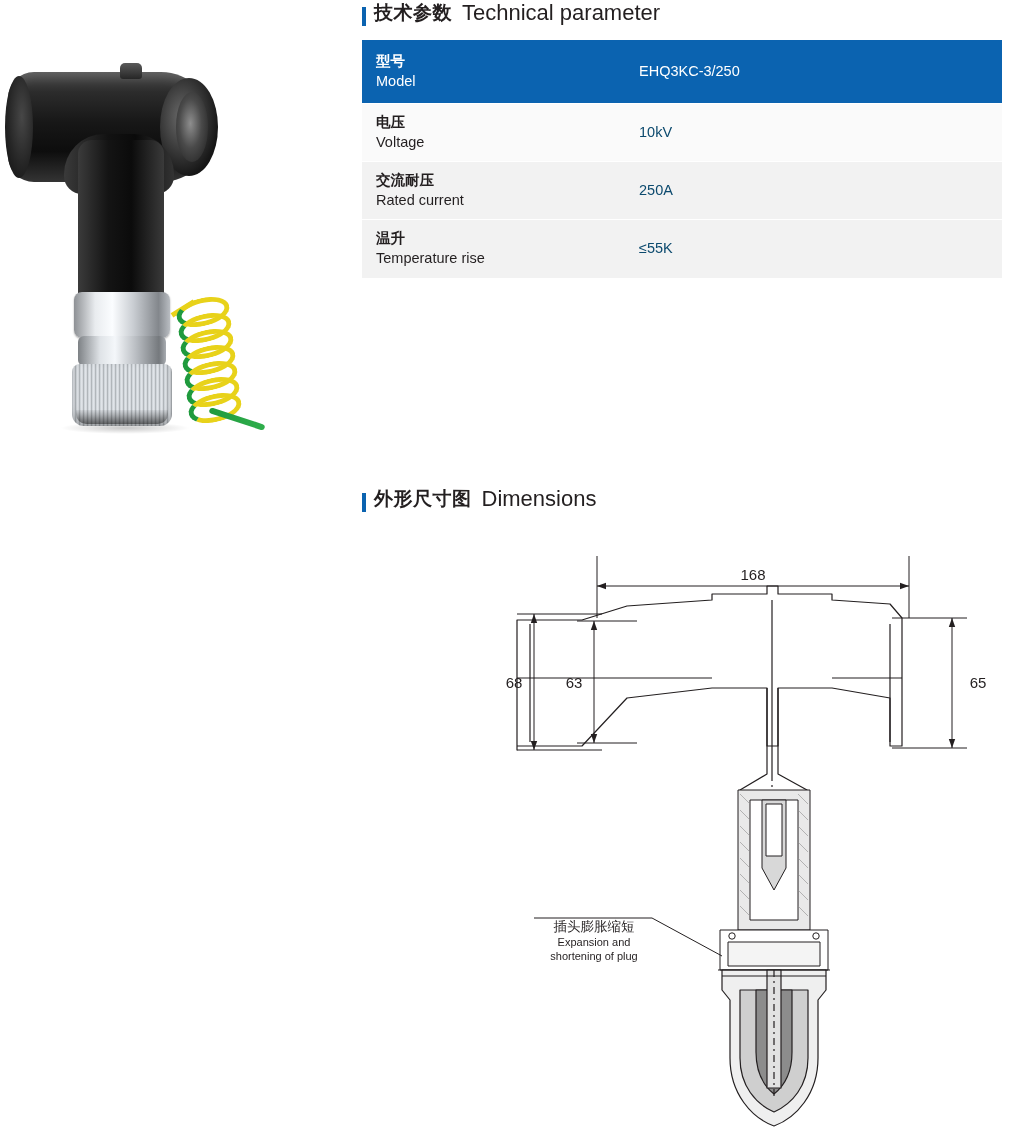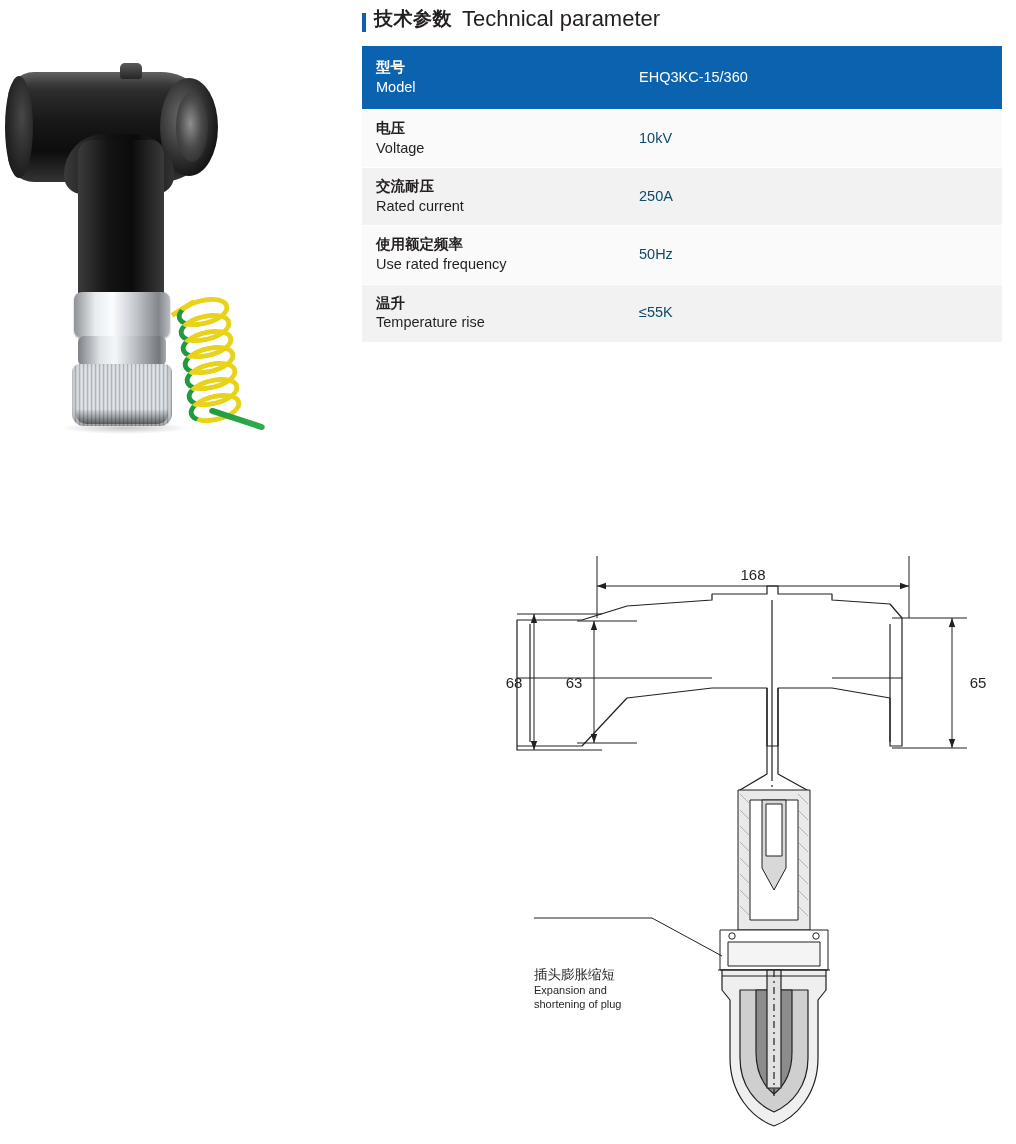--- a/index.html
+++ b/index.html
@@ -185,21 +185,20 @@
     position: absolute;
     left: 362px;
     top: 0;
     width: 654px;
   }
 
   .section-heading {
     display: flex;
     align-items: center;
     padding-left: 0;
-    margin-top: 6px;
     position: relative;
   }
   .section-heading .bar {
     display: inline-block;
     width: 4px;
     height: 19px;
     background: #0b63b0;
     margin-right: 8px;
     position: relative;
     top: 3px;
@@ -252,22 +251,21 @@
     height: 666px;
   }
   .dim-heading { position: absolute; left: 0; top: 8px; }
   .dim-svg { position: absolute; left: 60px; top: 60px; }
 
   .anno {
     position: absolute;
     left: 172px;
     top: 440px;
     width: 120px;
-    text-align: left;
-    margin-top: 48px;
+    text-align: center;
   }
   .anno .cn { font-size: 13.5px; color: #231f20; line-height: 1.35; }
   .anno .en { font-size: 11px; color: #231f20; line-height: 1.25; }
 </style>
 </head>
 <body>
 
 <div class="product-photo">
   <div class="photo-stage">
     <div class="barrel"></div>
@@ -304,21 +302,21 @@
   </div>
 
   <table class="spec">
     <tbody>
       <tr class="head">
         <td class="label">
           <span class="cellline cn">型号</span>
           <span class="cellline en">Model</span>
         </td>
         <td class="value">
-          <span class="cellline">EHQ3KC-15/360</span>
+          <span class="cellline">EHQ3KC-3/250</span>
         </td>
       </tr>
 
       <tr class="even">
         <td class="label">
           <span class="cellline cn">电压</span>
           <span class="cellline en">Voltage</span>
         </td>
         <td class="value">
           <span class="cellline val">10kV</span>
@@ -328,47 +326,43 @@
       <tr class="odd">
         <td class="label">
           <span class="cellline cn">交流耐压</span>
           <span class="cellline en">Rated current</span>
         </td>
         <td class="value">
           <span class="cellline val">250A</span>
         </td>
       </tr>
 
-      <tr class="even">
-        <td class="label">
-          <span class="cellline cn">使用额定频率</span>
-          <span class="cellline en">Use rated frequency</span>
-        </td>
-        <td class="value">
-          <span class="cellline val">50Hz</span>
-        </td>
-      </tr>
 
 
 
       <tr class="odd">
         <td class="label">
           <span class="cellline cn">温升</span>
           <span class="cellline en">Temperature rise</span>
         </td>
         <td class="value">
           <span class="cellline val">≤55K</span>
         </td>
       </tr>
     </tbody>
   </table>
 </div>
 
 <div class="dim-wrap">
 
+  <div class="section-heading dim-heading">
+    <span class="bar"></span>
+    <span class="cn">外形尺寸图</span>
+    <span class="en">Dimensions</span>
+  </div>
 
   <svg class="dim-svg" width="594" height="606" viewBox="0 0 594 606">
     <g fill="none" stroke="#231f20" stroke-width="1" stroke-linejoin="round">
 
       <g>
         <line x1="175" y1="18" x2="175" y2="80"></line>
         <line x1="487" y1="18" x2="487" y2="80"></line>
         <line x1="175" y1="48" x2="487" y2="48"></line>
         <path d="M175,48 l9,-3.2 v6.4 z" fill="#231f20" stroke="none"></path>
         <path d="M487,48 l-9,-3.2 v6.4 z" fill="#231f20" stroke="none"></path>

